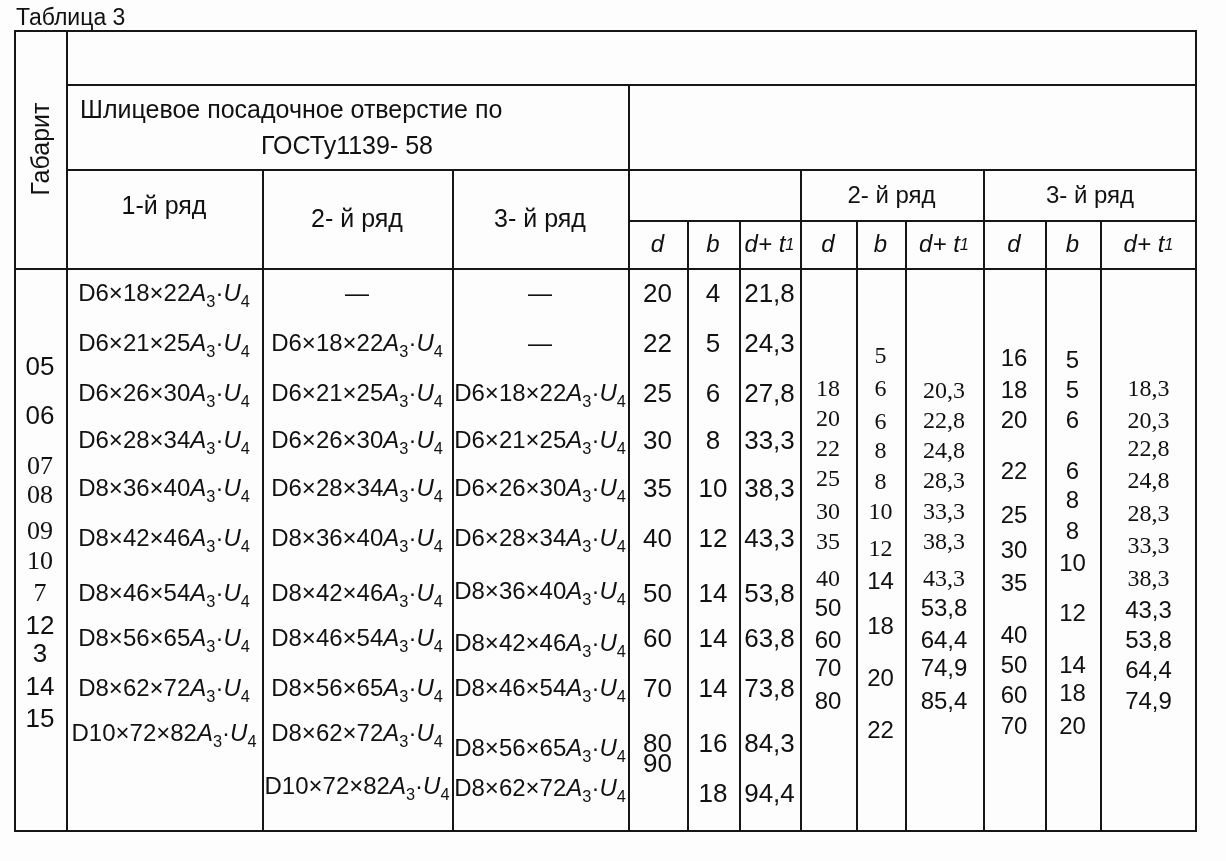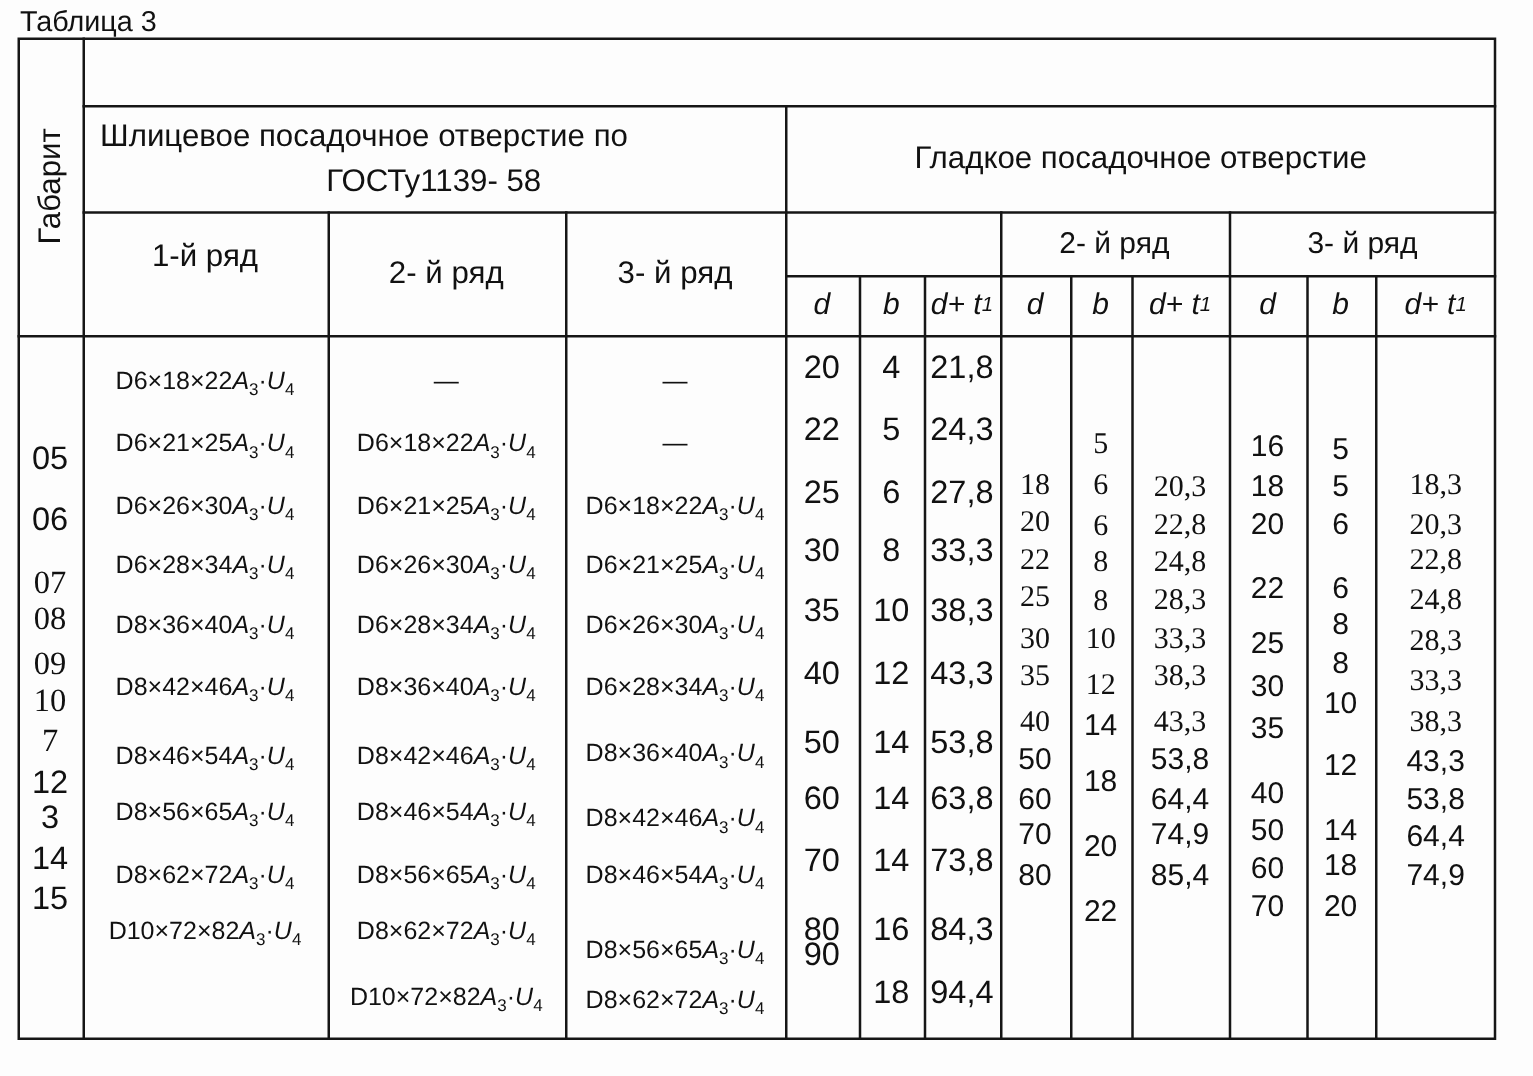--- a/index.html
+++ b/index.html
@@ -15,21 +15,21 @@
   .cell{display:flex;align-items:center;justify-content:center;text-align:center;box-sizing:border-box;}
   .hdr{font-size:25px;}
   .grp{font-size:24px;}
   .sub{font-size:24px;font-style:italic;font-family:"Liberation Sans","DejaVu Sans",sans-serif;}
   .two-line{flex-direction:column;align-items:stretch;justify-content:center;line-height:36px;}
   .two-line .l1{text-align:left;padding-left:14px;}
   .two-line .l2{text-align:center;}
   .vert{transform:rotate(-90deg);transform-origin:center;font-size:25px;display:flex;align-items:center;justify-content:center;}
   .stack{position:absolute;}
   .stack .item{position:absolute;left:0;right:0;text-align:center;line-height:30px;white-space:nowrap;}
-  .fs-spline .item{font-size:20px;margin-top:12px;}
+  .fs-spline .item{font-size:24px;}
   .fs-num1 .item{font-size:26px;}
   .fs-num2 .item{font-size:24px;}
   .fs-gab .item{font-size:26px;}
   .item.serif{font-family:"Liberation Serif","DejaVu Serif",serif;}
   sub{font-size:0.68em;}
   i{font-style:italic;}
 </style>
 </head>
 <body>
 
@@ -56,21 +56,20 @@
       <div class="abs hl" style="top: 220px; left: 628px; width: 569px;"></div>
       <div class="abs hl" style="top: 268px; left: 14px; width: 1183px;"></div>
     </div>
 
 
   <div class="abs cell hdr two-line" style="left:66px;top:84px;width:562px;height:85px;">
     <div class="l1">Шлицевое посадочное отверстие по</div>
     <div class="l2">ГОСТу1139- 58</div>
   </div>
 
-  <div class="abs cell hdr" style="left:628px;top:84px;width:569px;height:85px;">Гладкое посадочное отверстие</div>
 
   <div class="abs cell hdr" style="left:66px;top:169px;width:196px;height:72px;">1-й ряд</div>
   <div class="abs cell hdr" style="left:262px;top:169px;width:190px;height:99px;">2- й ряд</div>
   <div class="abs cell hdr" style="left:452px;top:169px;width:176px;height:99px;">3- й ряд</div>
 
   <div class="abs cell grp" style="left:800px;top:169px;width:183px;height:51px;">2- й ряд</div>
   <div class="abs cell grp" style="left:983px;top:169px;width:214px;height:51px;">3- й ряд</div>
 
   <div class="abs cell sub" style="left:628px;top:220px;width:59px;height:48px;">d</div>
   <div class="abs cell sub" style="left:687px;top:220px;width:52px;height:48px;">b</div>

